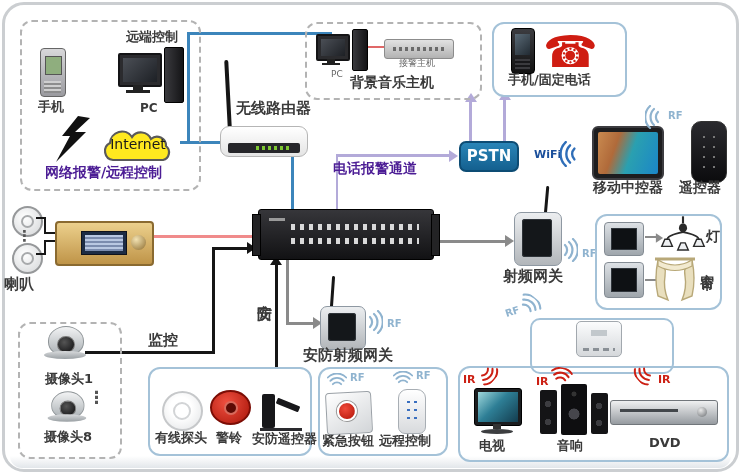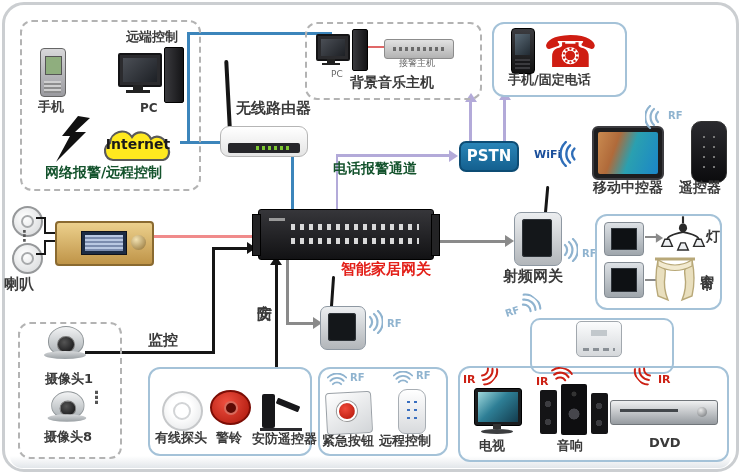--- a/index.html
+++ b/index.html
@@ -8,21 +8,21 @@
   .bstrip{position:absolute;left:10px;right:10px;bottom:6px;height:12px;background:linear-gradient(#ffffff,#e2e6ea);border-radius:0 0 16px 16px;}
   .ln{position:absolute;}
   .c-blue{background:#3c85bb}.c-pur{background:#b3aad9}.c-gray{background:#8a8a8a}.c-blk{background:#161616}
   .ar{position:absolute;width:0;height:0;}
   .ar.r{border-top:6px solid transparent;border-bottom:6px solid transparent;border-left:9px solid #8a8a8a;}
   .ar.u{border-left:6px solid transparent;border-right:6px solid transparent;border-bottom:9px solid #8a8a8a;}
   .ar.pu.r{border-left-color:#b3aad9}.ar.pu.u{border-bottom-color:#b3aad9}
   .ar.bk.r{border-left-color:#161616}.ar.bk.u{border-bottom-color:#161616}
   .t{position:absolute;font-weight:bold;color:#3a3a3a;white-space:nowrap;font-size:13px;line-height:1.1;}
   .t15{font-size:15px}.t14{font-size:14px}.t12{font-size:12px}.t9{font-size:9px;font-weight:normal;color:#666}
-  .blue{color:#14532d}.red{color:#e32019}
+  .blue{color:#4c1d95}.red{color:#e32019}
   .rf{color:#8fb3cf;font-size:10px}.wifi{color:#1b4f9b;font-size:11px}.ir{color:#cc2014;font-size:11px}
   .vert{writing-mode:vertical-rl;text-orientation:upright;letter-spacing:2px;}
   .dash{position:absolute;border:2px dashed #b3b3b3;border-radius:12px;}
   .box{position:absolute;border:2px solid #a4c2d8;border-radius:12px;background:#fff;}
   .wv{position:absolute;}
   .wv path{fill:none;stroke:currentColor;stroke-width:2.2;stroke-linecap:round;}
   .flip{transform:scaleX(-1);}
   
   .pstn{position:absolute;left:459px;top:141px;width:56px;height:27px;background:linear-gradient(#2a85b8,#14608f);border:2px solid #0d4c74;border-radius:7px;color:#fff;font-weight:bold;font-size:15px;text-align:center;line-height:26px;}
   .gw{position:absolute;left:258px;top:209px;width:174px;height:49px;background:linear-gradient(#36363a,#121214);border:1px solid #000;border-radius:3px;}
@@ -84,21 +84,21 @@
   .tv .fr i{position:absolute;inset:3px;background:linear-gradient(135deg,#9fd8dc 0%,#2e7f96 45%,#133c4e 100%);}
   .tv .nk{position:absolute;left:19px;top:36px;width:8px;height:5px;background:#333;}
   .tv .bs{position:absolute;left:7px;top:41px;width:32px;height:5px;border-radius:50%;background:#3c3e40;}
   .aud{position:absolute;left:540px;top:384px;width:68px;height:52px;}
   .aud .l{position:absolute;left:0;top:6px;width:17px;height:44px;background:#141416;border-radius:2px;background-image:radial-gradient(circle 5px at 8px 14px,#3c3c40 60%,transparent 66%),radial-gradient(circle 5px at 8px 32px,#3c3c40 60%,transparent 66%);}
   .aud .m{position:absolute;left:21px;top:0;width:26px;height:51px;background:#0e0e10;border-radius:2px;background-image:radial-gradient(circle 9px at 13px 30px,#46464c 58%,transparent 64%),radial-gradient(circle 4px at 13px 10px,#333 60%,transparent 66%);}
   .aud .r{position:absolute;left:51px;top:9px;width:17px;height:41px;background:#141416;border-radius:2px;background-image:radial-gradient(circle 5px at 8px 13px,#3c3c40 60%,transparent 66%),radial-gradient(circle 5px at 8px 30px,#3c3c40 60%,transparent 66%);}
   .dvd{position:absolute;left:610px;top:400px;width:106px;height:23px;background:linear-gradient(#eff0f1,#969ba0);border:1px solid #71767b;border-radius:3px;}
   .dvd i{position:absolute;left:9px;top:8px;width:58px;height:3px;background:#43474b;}
   .dvd b{position:absolute;right:10px;top:6px;width:10px;height:10px;border-radius:50%;background:radial-gradient(circle at 38% 32%,#e8e8e8,#6a6e72);}
-  .cloud-txt{position:absolute;left:95px;top:136px;width:86px;text-align:center;font-weight:bold;font-size:14px;color:#1a1a1a;}
+  .cloud-txt{position:absolute;left:95px;top:136px;width:86px;text-align:center;font-weight:normal;font-size:14px;color:#1a1a1a;}
 </style>
 </head>
 <body>
 
 <div id="stage">
   <div class="frame"></div>
   <div class="bstrip"></div>
 
   <div class="ln c-blue" style="left:187px;top:32px;width:3px;height:112px"></div>
   <div class="ln c-blue" style="left:187px;top:32px;width:145px;height:3px"></div>
@@ -213,21 +213,20 @@
     </div>
   <div class="t t14" style="left:679px;top:180px">遥控器</div>
 
   <div class="gw">
     <span class="ear" style="left:-7px"></span>
       <span class="ear" style="right:-7px"></span>
     <span class="logo"></span>
     <span class="ports" style="top:14px"></span>
     <span class="ports" style="top:28px"></span>
   </div>
-  <div class="t t15 red" style="left:341px;top:261px">智能家居网关</div>
 
   <div class="spk" style="left:12px;top:206px">
       <i></i>
     </div>
   <div class="t" style="left:17px;top:228px;font-size:15px;color:#555">⋮</div>
   <div class="spk" style="left:12px;top:243px">
       <i></i>
     </div>
   <div class="ln c-blk" style="left:36px;top:217px;width:10px;height:2px"></div>
   <div class="ln c-blk" style="left:44px;top:217px;width:2px;height:17px"></div>
@@ -263,20 +262,21 @@
   <div class="ant" style="left:331px;top:276px;width:3px;height:32px;transform:rotate(4deg)"></div>
   <div class="rfdev" style="left:320px;top:306px;width:44px;height:42px">
       <i></i>
     </div>
   <svg class="wv" style="left:367px;top:310px;color:#8fb3cf" width="16" height="24" viewBox="0 0 16 24">
       <path d="M3 7a7 7 0 0 1 0 10"></path>
       <path d="M7 4a11 11 0 0 1 0 16"></path>
       <path d="M11 1a15 15 0 0 1 0 22"></path>
     </svg>
   <div class="t rf" style="left:387px;top:318px">RF</div>
+  <div class="t t15" style="left:303px;top:347px">安防射频网关</div>
 
   <div class="box" style="left:148px;top:367px;width:160px;height:85px"></div>
   <div class="probe">
       <i></i>
     </div>
   <div class="t" style="left:155px;top:431px">有线探头</div>
   <div class="bell">
       <i></i>
     </div>
   <div class="t" style="left:216px;top:431px">警铃</div>

